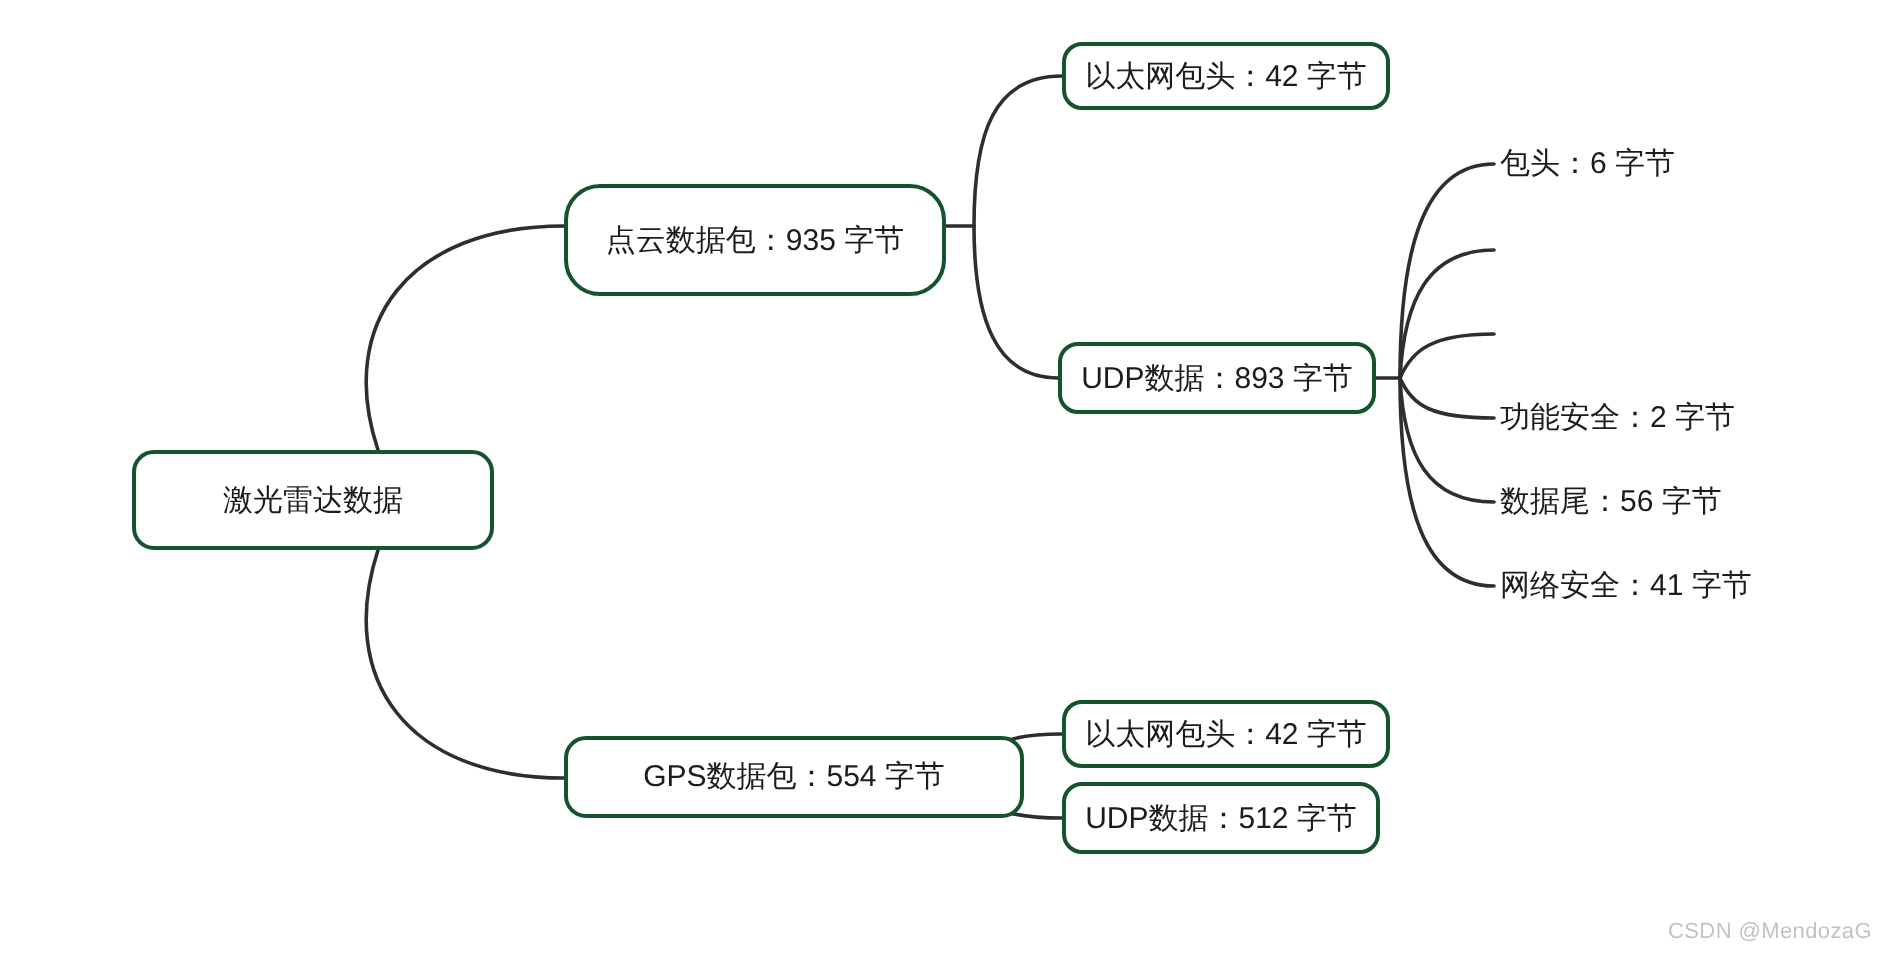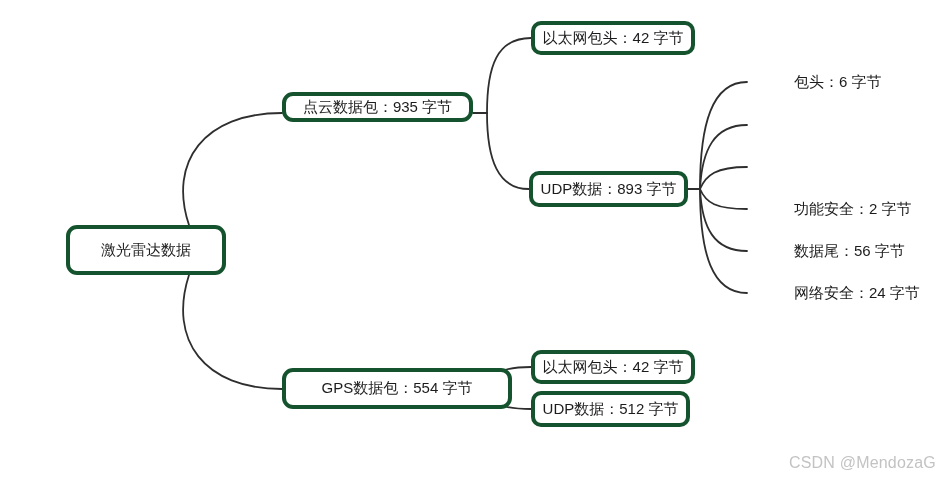--- a/index.html
+++ b/index.html
@@ -18,46 +18,45 @@
   .links {
     position: absolute;
     left: 0;
     top: 0;
     width: 944px;
     height: 479px;
   }
   .node {
     position: absolute;
     box-sizing: border-box;
-    border: 4px solid #14532d;
+    border: 2px solid #14532d;
     border-radius: 10px;
     background: #ffffff;
     color: #1c1c1c;
     font-size: 15px;
     display: flex;
     align-items: center;
     justify-content: center;
     white-space: nowrap;
     cursor: default;
   }
   .node.big { border-radius: 11px; }
   .leaf {
     position: absolute;
     color: #1c1c1c;
     font-size: 15px;
     white-space: nowrap;
     transform: translateY(-50%);
     cursor: default;
-    margin-left: 44px;
   }
   .watermark {
     position: absolute;
     right: 8px;
     bottom: 7px;
-    font-size: 16px;
+    font-size: 11px;
     color: #c3c3c3;
     letter-spacing: 0.2px;
   }
 </style>
 </head>
 <body>
 
 <div class="canvas">
 
   <svg class="links" viewBox="0 0 944 479" fill="none" stroke="#2e2e2e" stroke-width="1.8" stroke-linecap="round">
@@ -76,25 +75,25 @@
     <path d="M 700,189 C 706,175 716,167 747,167"></path>
     <path d="M 700,189 C 706,203 716,209 747,209"></path>
     <path d="M 700,189 C 702,228 714,251 747,251"></path>
     <path d="M 700,189 C 700,254 712,293 747,293"></path>
 
     <path d="M 473,389 L 487,389"></path>
     <path d="M 487,389 C 489,374 501,367 531,367"></path>
     <path d="M 487,389 C 489,403 501,409 531,409"></path>
   </svg>
 
-  <div class="node big" style="left:66px; top:225px; width:160px; height:50px;">
+  <div class="node big" style="left:66px; top:225px; width:181px; height:50px;">
     <span>激光雷达数据</span>
   </div>
 
-  <div class="node big" style="left:282px; top:92px; width:191px; height:30px;">
+  <div class="node big" style="left:282px; top:92px; width:191px; height:56px;border-radius:18px;">
     <span>点云数据包：935 字节</span>
   </div>
 
   <div class="node big" style="left:282px; top:368px; width:230px; height:41px;">
     <span>GPS数据包：554 字节</span>
   </div>
 
   <div class="node" style="left:531px; top:21px; width:164px; height:34px;">
     <span>以太网包头：42 字节</span>
   </div>
@@ -112,17 +111,17 @@
   </div>
 
   <div class="leaf" style="left:750px; top:82px;">包头：6 字节</div>
 
 
 
   <div class="leaf" style="left:750px; top:209px;">功能安全：2 字节</div>
 
   <div class="leaf" style="left:750px; top:251px;">数据尾：56 字节</div>
 
-  <div class="leaf" style="left:750px; top:293px;">网络安全：24 字节</div>
+  <div class="leaf" style="left:750px; top:293px;">网络安全：41 字节</div>
 
   <div class="watermark">CSDN @MendozaG</div>
 
 </div>
 
 </body></html>

